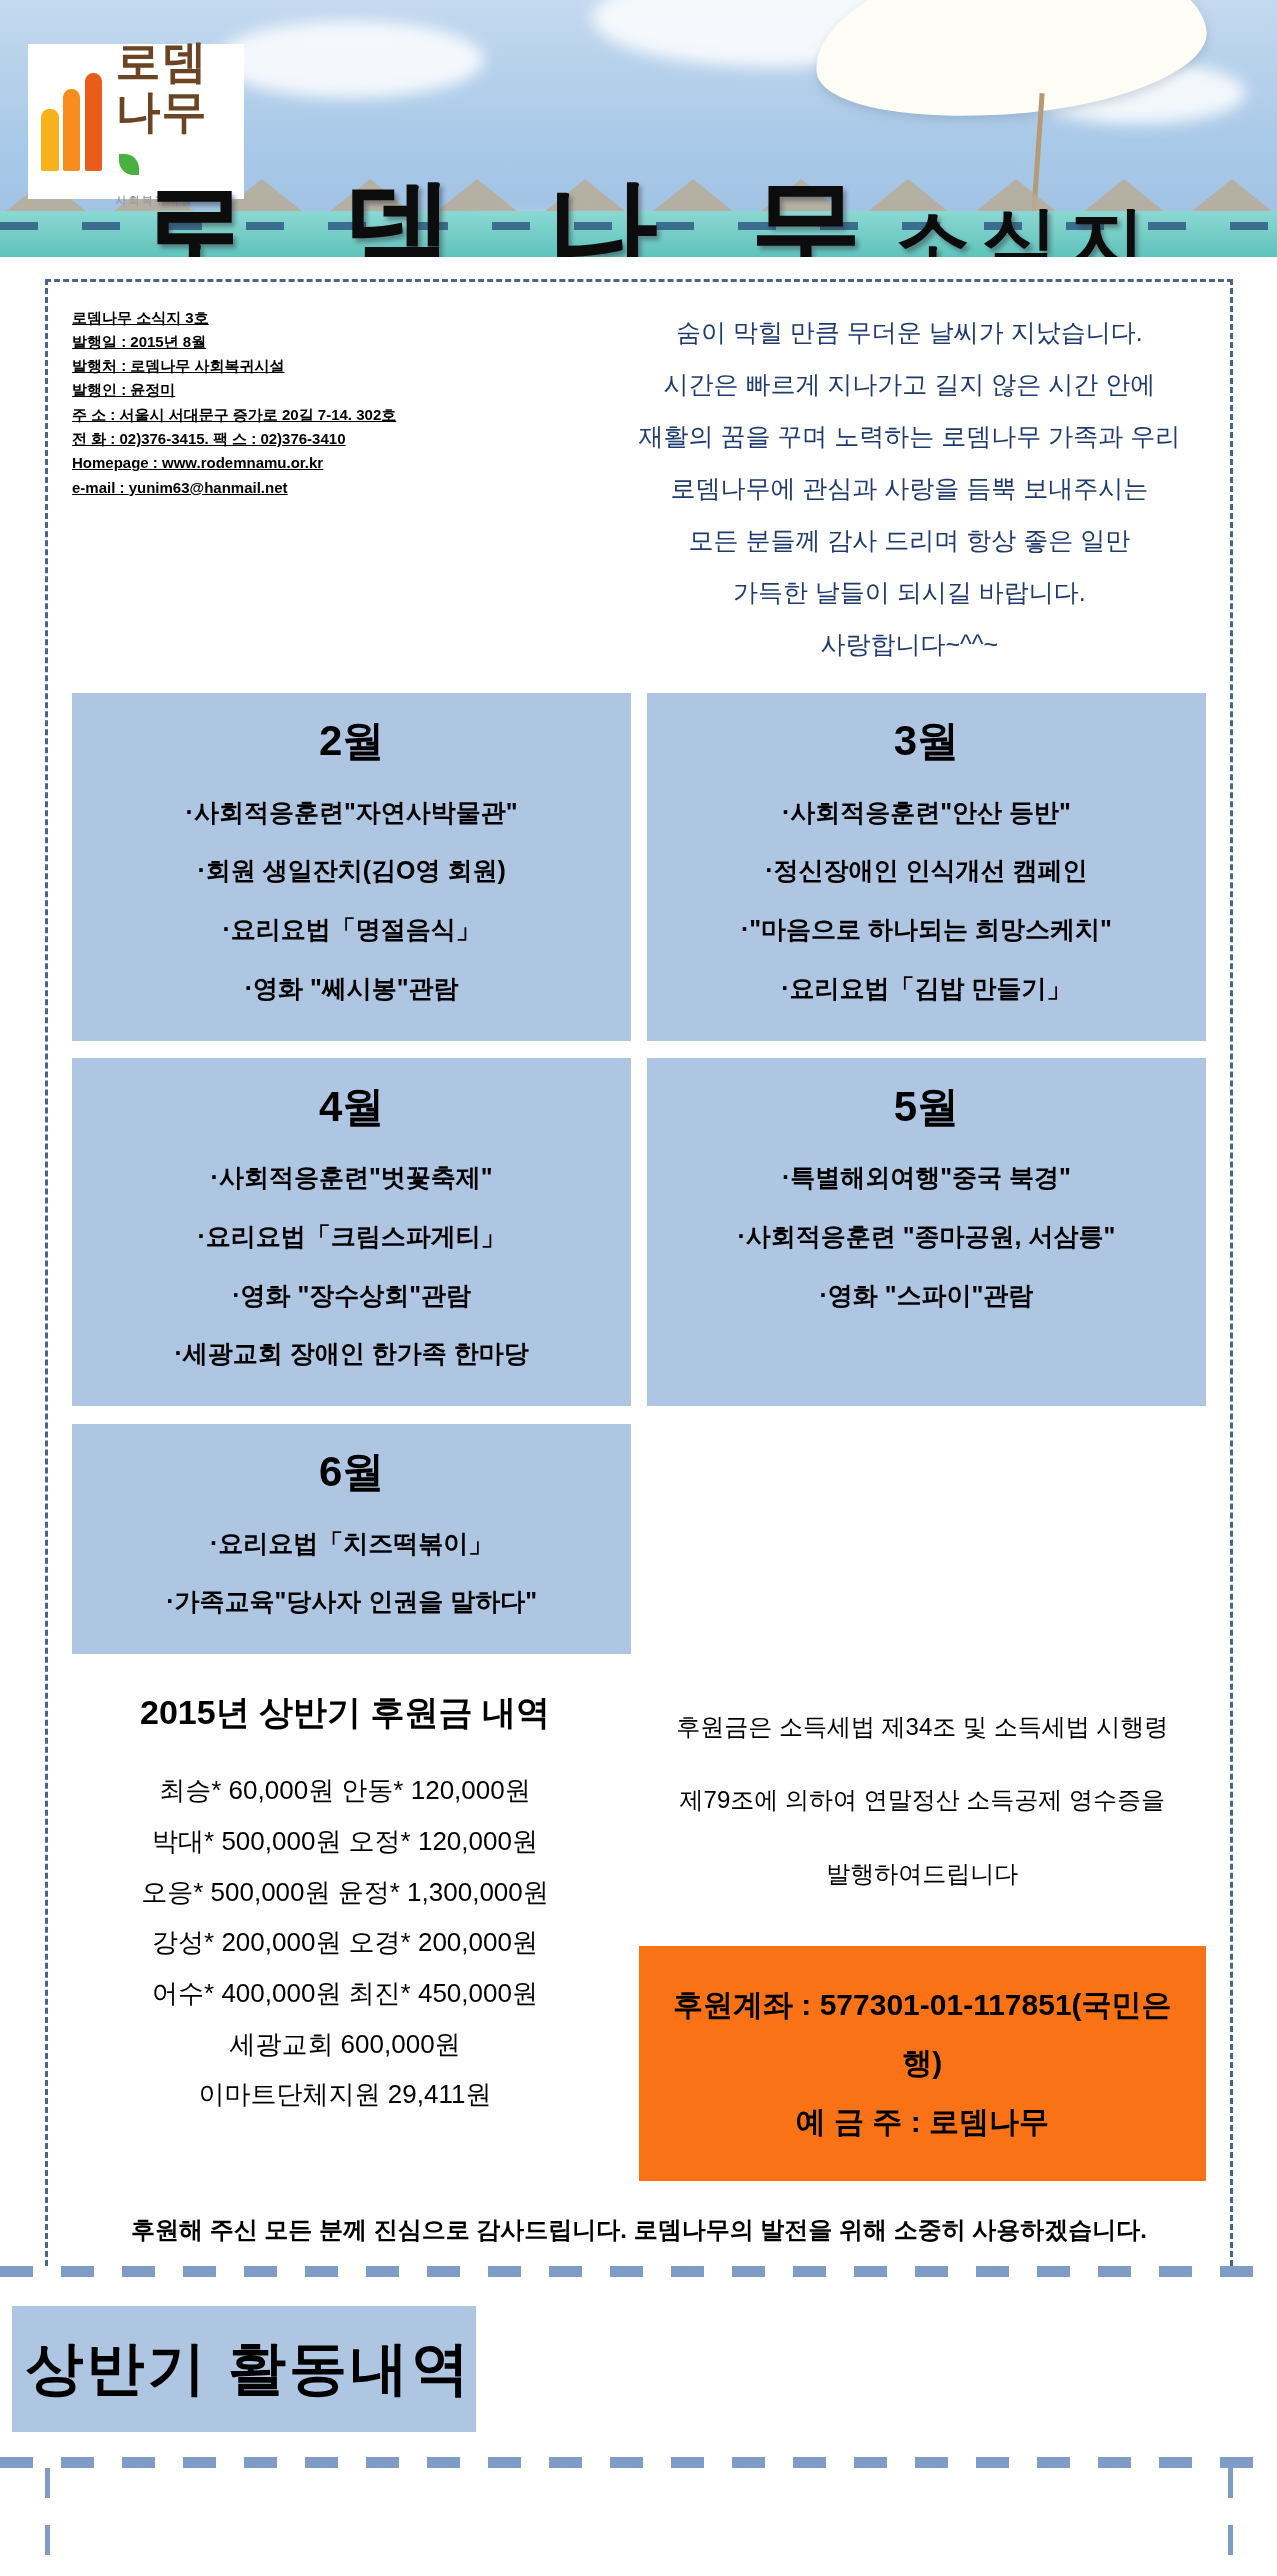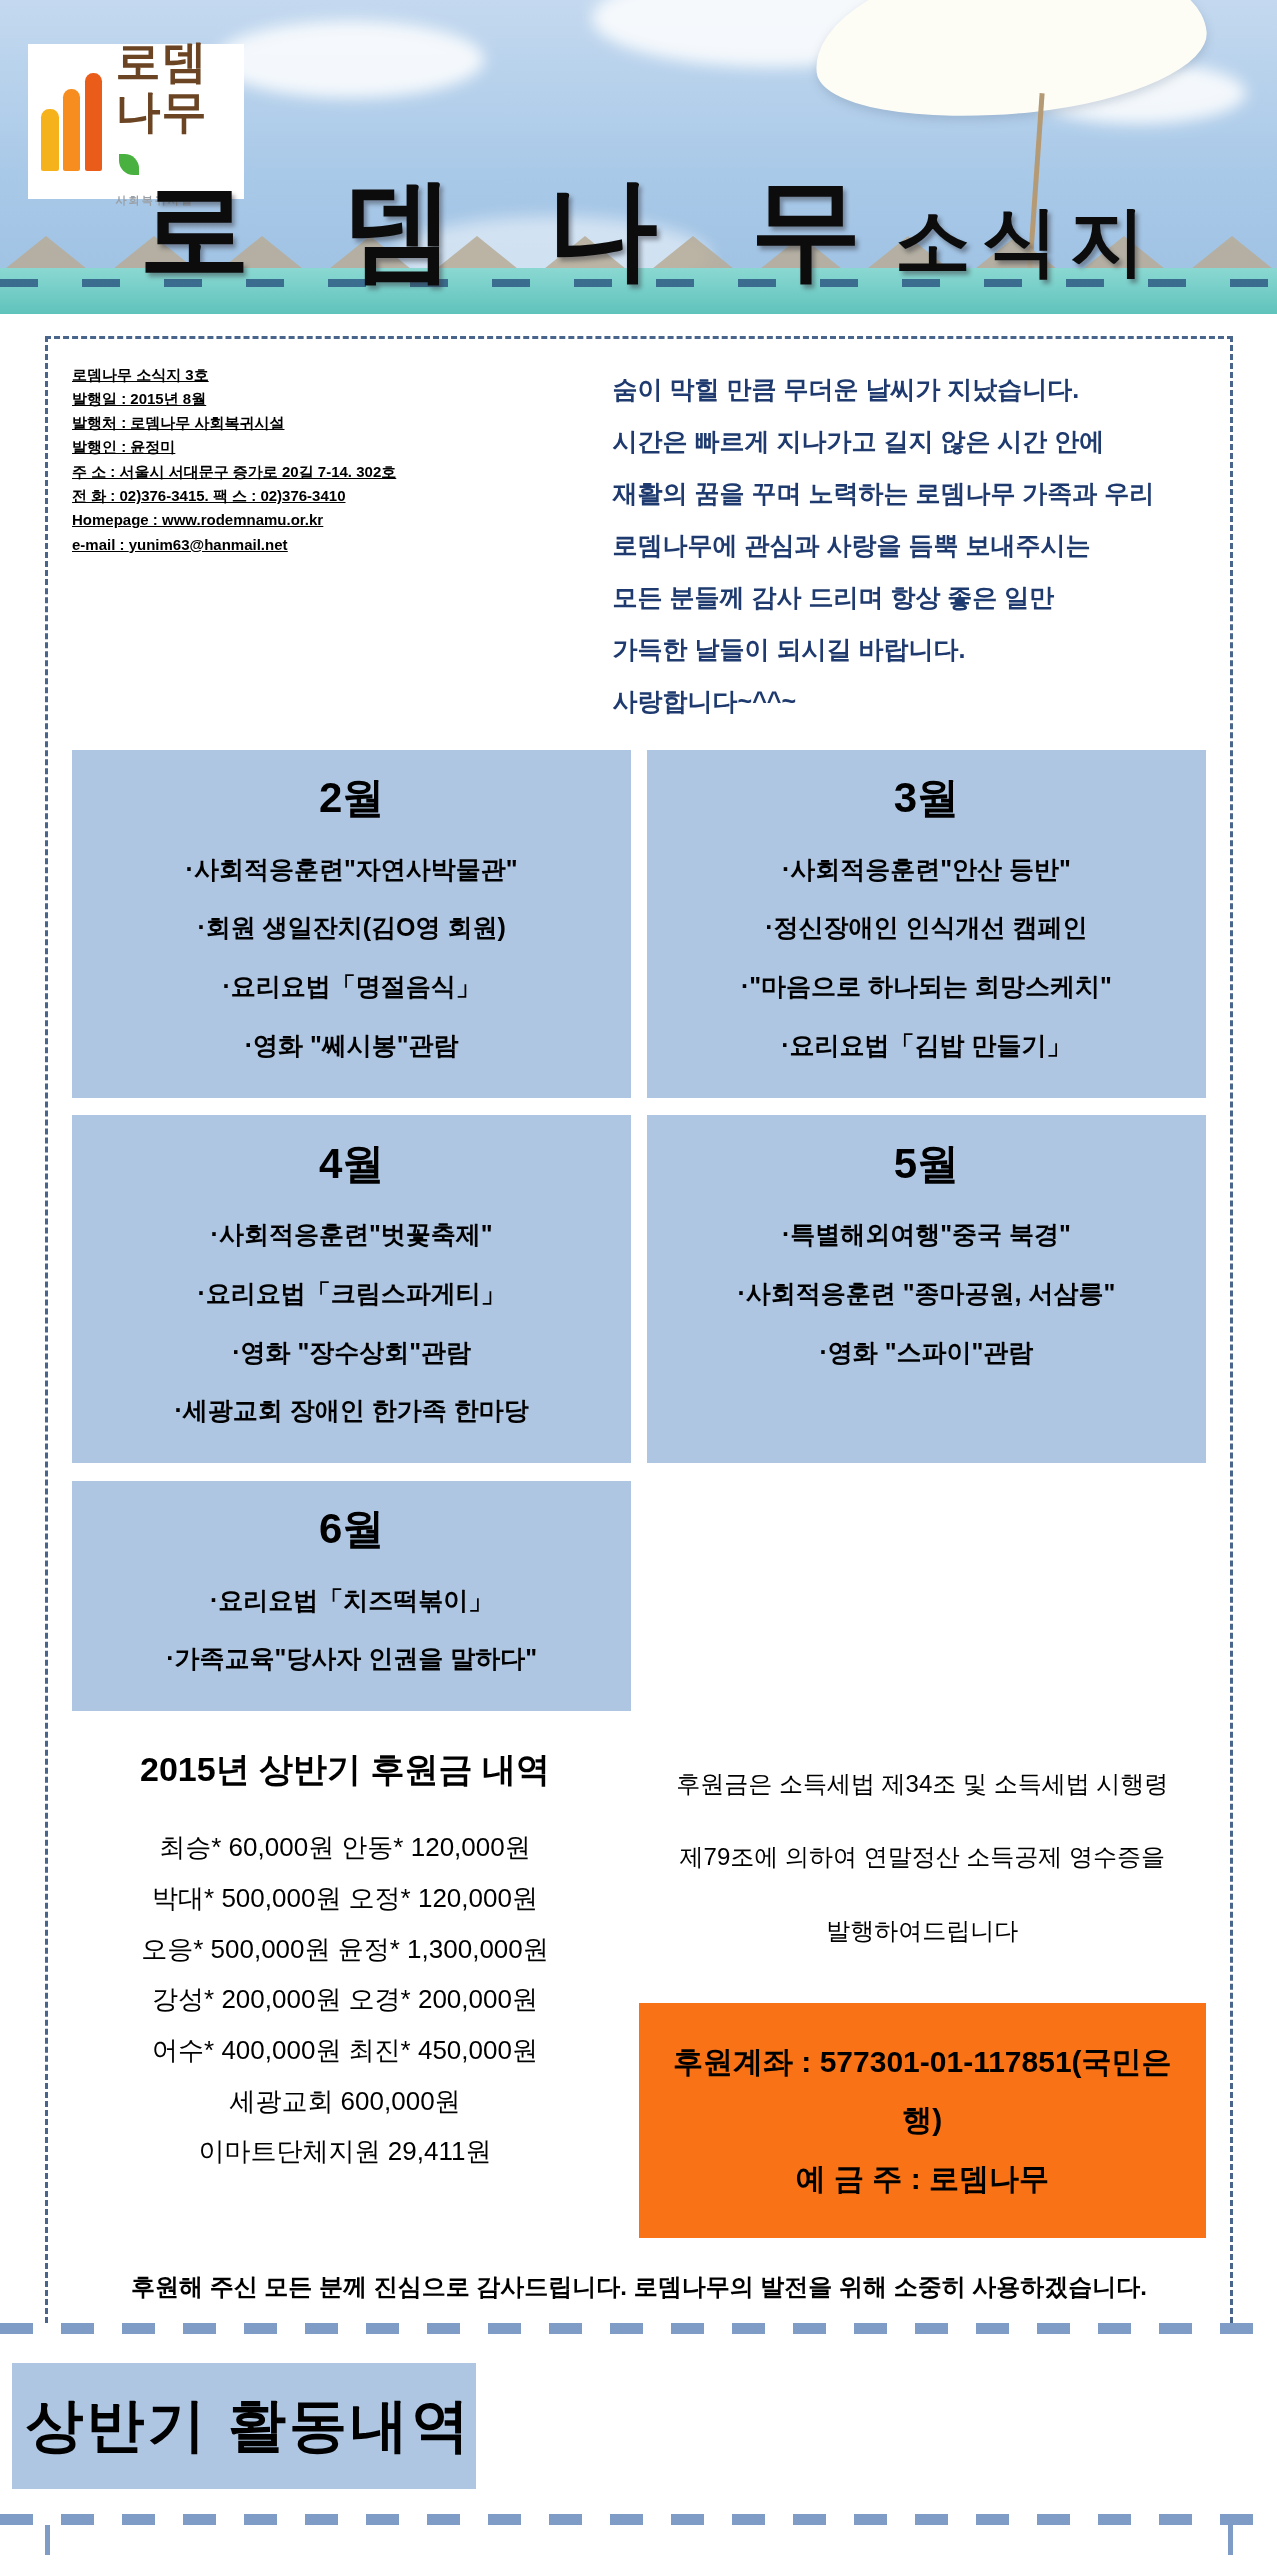--- a/index.html
+++ b/index.html
@@ -1,18 +1,18 @@
 <!DOCTYPE html>
 <html style="font-size:8.2px"><head>
 <meta charset="utf-8">
 <style>
   html,body{margin:0;padding:0;}
   body{width:1278px;background:#ffffff;font-family:"Liberation Sans",sans-serif;color:#000;}
   
-  .header{position:relative;height:314px;overflow:hidden;background:linear-gradient(180deg,#c4d9ef 0%,#a9c9e8 55%,#9dc0e2 100%);}
+  .header{position:relative;height:257px;overflow:hidden;background:linear-gradient(180deg,#c4d9ef 0%,#a9c9e8 55%,#9dc0e2 100%);}
   .cloud{position:absolute;background:#ffffff;border-radius:50%;filter:blur(7.2px);opacity:.85;}
   .c1{width:268px;height:77px;left:216px;top:20.6px;}
   .c2{width:361px;height:98px;left:592px;top:-31px;}
   .c3{width:216px;height:62px;left:1030px;top:62px;}
   .c4{width:319px;height:82px;left:392px;top:216px;opacity:.5;}
   .parasol{position:absolute;right:72px;top:-41px;width:392px;height:155px;background:#fdfdf6;border-radius:50% 50% 46% 54%/60% 60% 40% 40%;transform:rotate(-6deg);box-shadow:0 4.1px 9.3px rgba(90,110,140,.25);}
   .pole{position:absolute;right:242px;top:93px;width:5.2px;height:247px;background:#b59a76;transform:rotate(4deg);}
   .huts{position:absolute;left:0;right:0;bottom:45px;height:44px;display:flex;justify-content:space-between;align-items:flex-end;padding:0 5.2px;}
   .hut{width:0;height:0;border-left:41px solid transparent;border-right:41px solid transparent;border-bottom:33px solid #b7ab97;opacity:.85;}
   .water{position:absolute;left:0;right:0;bottom:0;height:46px;background:linear-gradient(180deg,#8bd8d2,#5fc3bc);}
@@ -28,21 +28,21 @@
   .logo-sub{font-size:11px;color:#9aa0a6;margin-top:8px;letter-spacing:2.1px;font-weight:bold;}
   .leaf{display:inline-block;width:20.6px;height:20.6px;background:#49b13f;border-radius:0 70% 0 70%;margin-left:3.1px;vertical-align:middle;}
   .callig{position:absolute;left:139px;top:155px;white-space:nowrap;text-shadow:3.1px 3.6px 4.6px rgba(50,50,60,.45);}
   .title-main{font-size:111px;font-weight:bold;letter-spacing:31px;color:#0c0c0c;}
   .title-sub{font-size:76px;font-weight:bold;letter-spacing:11.3px;color:#0c0c0c;}
   
   .main-box{margin:21.6px 45px 0 45px;border:3.1px dashed #49658c;border-bottom:none;padding:24px 24px 15.5px 24px;}
   .top-flex{display:flex;gap:20.6px;}
   .pub-info{width:520px;font-size:15px;font-weight:bold;line-height:1.62;text-decoration:underline;}
   .pub-info .lnk{text-decoration:underline;}
-  .greeting{flex:1;text-align:left;color:#1e3a6e;font-size:25px;font-weight:bold;line-height:2.08;}
+  .greeting{flex:1;text-align:center;color:#1e3a6e;font-size:25px;font-weight:normal;line-height:2.08;}
   .months{display:grid;grid-template-columns:1fr 1fr;gap:17.5px 15.5px;margin-top:23px;}
   .month{background:#aec6e2;text-align:center;padding:13.4px 5.2px 23px 5.2px;}
   .m-name{font-size:42px;font-weight:bold;margin:7.2px 0 13.4px 0;}
   .m-item{font-size:25px;font-weight:bold;line-height:2.35;}
   
   .donate-flex{display:flex;gap:20.6px;margin-top:31px;}
   .don-left{width:546px;}
   .don-head{font-size:34px;font-weight:bold;text-align:center;margin:5.2px 0 29px 0;}
   .donor{font-size:26px;line-height:1.95;text-align:center;}
   .don-right{flex:1;display:flex;flex-direction:column;}

